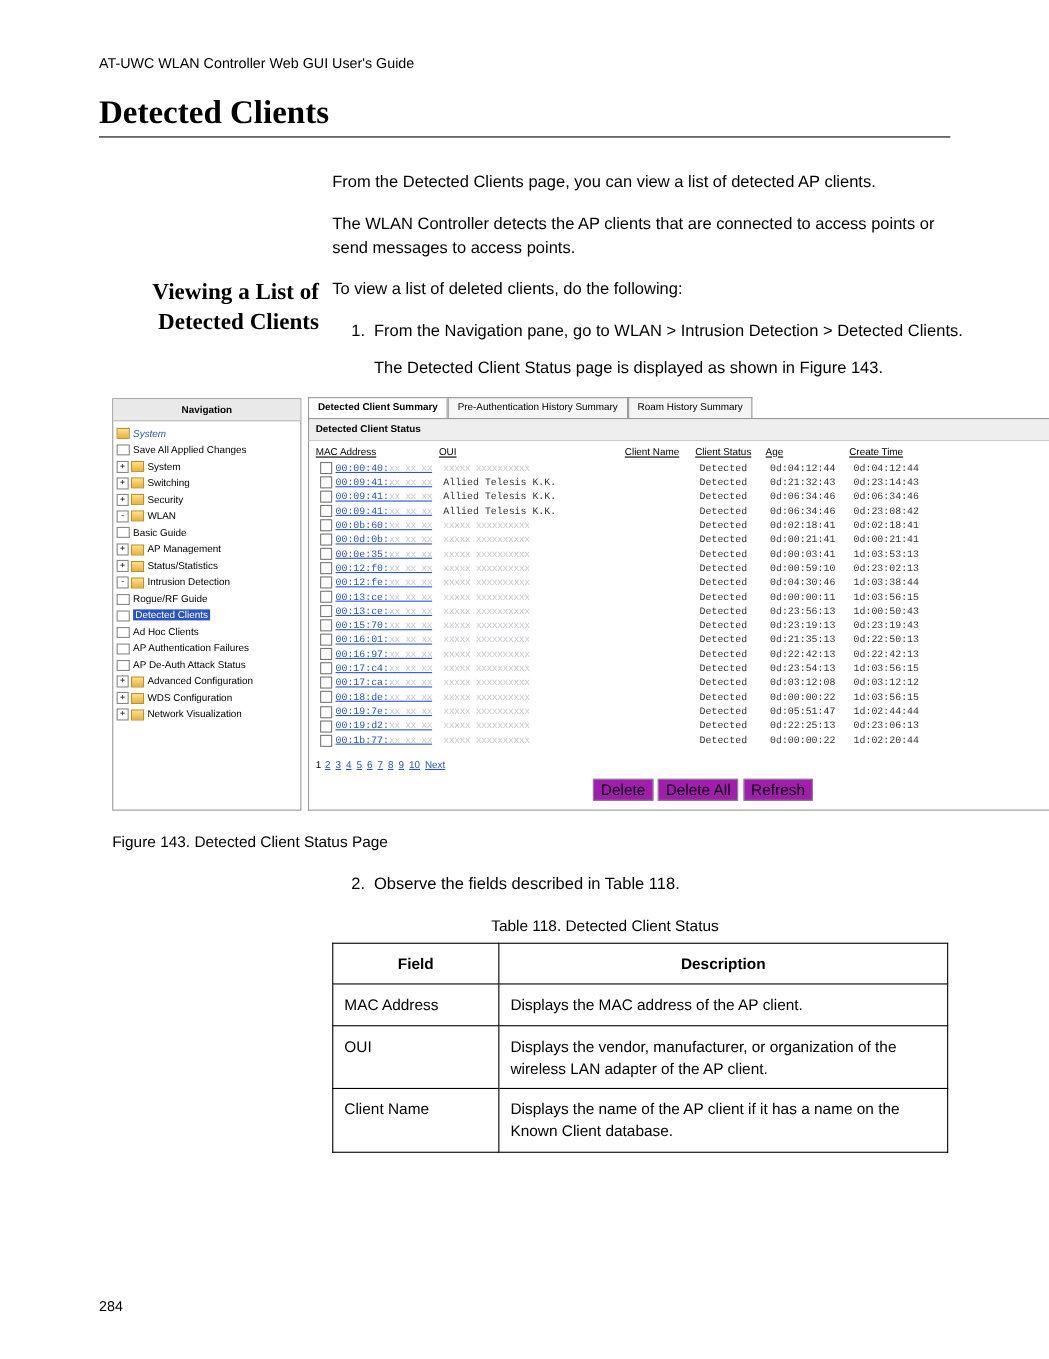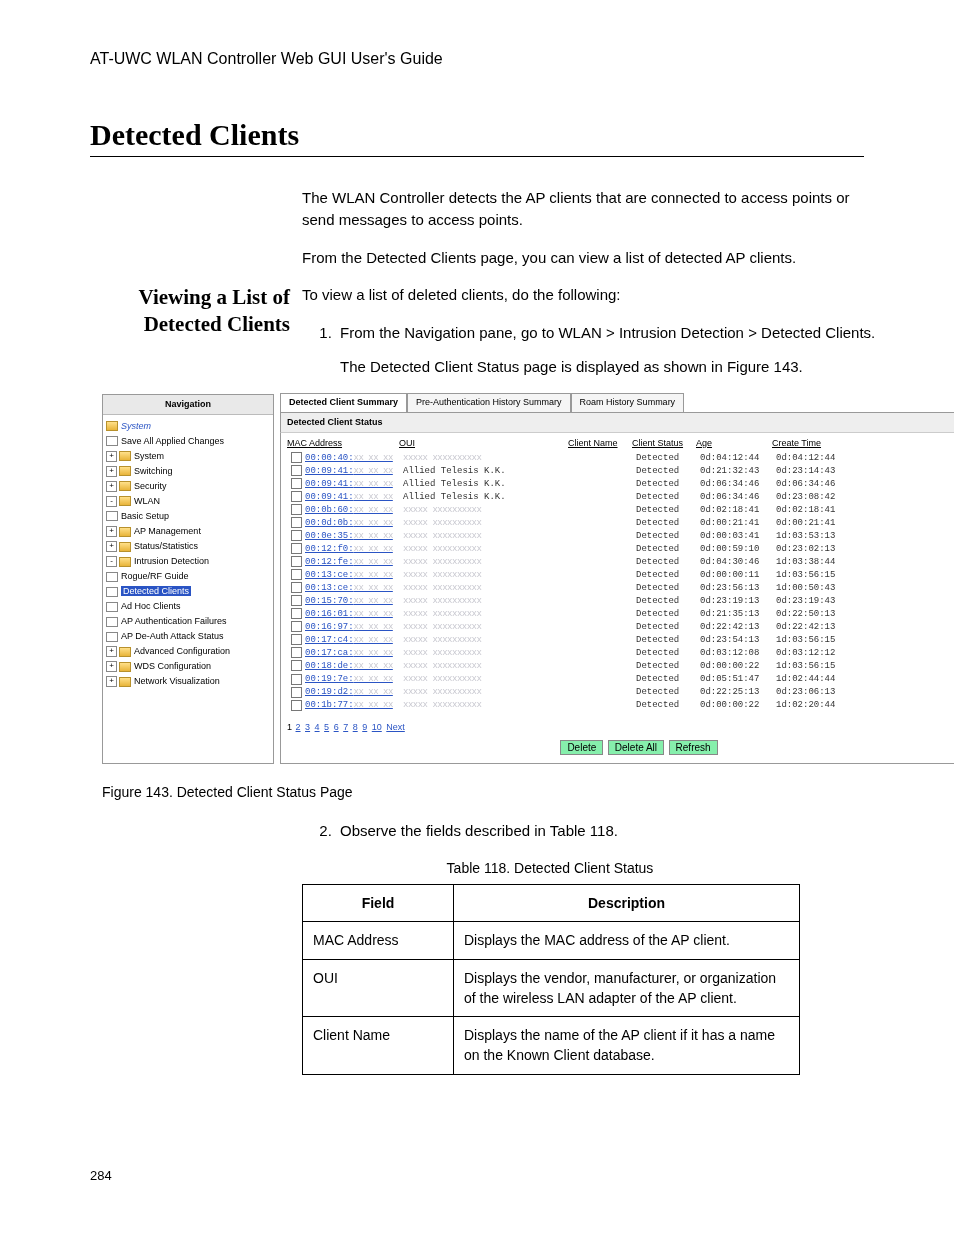--- a/index.html
+++ b/index.html
@@ -1,51 +1,51 @@
 <!DOCTYPE html>
 <html><head>
 <meta charset="utf-8">
 <style>
   html,body{margin:0;padding:0;background:#fff;color:#000;font-family:Arial,Helvetica,sans-serif}
   .page{width:954px;min-height:1235px;position:relative;margin:0 auto;box-sizing:border-box;padding:50px 90px 40px 90px}
-  .hdr{font-size:16px;margin-bottom:50px}
+  .hdr{font-size:13px;margin-bottom:21px}
   .h1{font-family:"Times New Roman",serif;font-size:30px;font-weight:bold;margin:0 0 4px 0}
   .h1rule{border:0;border-top:1.5px solid #000;margin:0 0 30px 0}
   .row{display:flex}
   .lcol{width:200px;flex-shrink:0;text-align:right;padding-right:12px;font-family:"Times New Roman",serif;font-size:21px;font-weight:bold;line-height:1.25}
   .rcol{flex:1;font-size:15px;line-height:1.45}
   .rcol p{margin:0 0 16px 0}
   .rcol ol{margin:0 0 16px 0;padding-left:34px}
   .rcol ol li{margin-bottom:10px;padding-left:4px}
   .figwrap{margin:10px 0 10px -200px}
   .svgbox{display:block;margin:0 auto}
   .figcap{text-align:left;font-size:14px;margin:18px 0 18px -200px}
   .tblcap{text-align:center;font-size:14px;margin:16px 0 6px -200px}
-  table.desc{border-collapse:collapse;width:498px;margin-left:0}
+  table.desc{border-collapse:collapse;width:560px;margin-left:0}
   table.desc th,table.desc td{border:1px solid #000;padding:8px 10px;font-size:14px;vertical-align:top;text-align:left}
   table.desc th{text-align:center;font-weight:bold}
-  .pgnum{position:absolute;bottom:52px;left:90px;font-size:13px}
+  .pgnum{position:absolute;bottom:40px;left:90px;font-size:13px}
   
   .ss{font-family:Verdana,Arial,sans-serif;font-size:9px;color:#000}
   .ss .tabbar{display:flex;height:18px;align-items:flex-end}
   .ss .tab{border:1px solid #999;border-bottom:none;padding:2px 8px;background:#f5f5f5;font-size:9px;margin-right:0}
   .ss .tab.active{font-weight:bold;background:#fff}
   .ss .panelTitle{border:1px solid #999;border-bottom:1px solid #ccc;background:#eee;padding:3px 6px;font-weight:bold;display:flex;justify-content:space-between}
   .ss .help{color:#0040a0;font-style:italic;font-weight:bold}
   .ss .panel{border:1px solid #999;border-top:none;padding:4px 6px 8px 6px}
   .ss table.data{width:100%;border-collapse:collapse;font-family:"Courier New",monospace;font-size:9px}
   .ss table.data th{text-align:left;text-decoration:underline;font-weight:normal;font-family:Verdana,Arial,sans-serif;font-size:9px;color:#000;padding:0 4px 2px 0}
   .ss table.data td{padding:0 4px;white-space:nowrap;color:#333}
   .ss table.data td.mac a{color:#2a54c4;text-decoration:underline}
   .ss .cb{width:9px;height:9px;border:1px solid #777;display:inline-block;vertical-align:middle;margin-right:3px;background:#fff}
   .ss .blur{color:#c8c8d0;letter-spacing:-0.5px}
   .ss .pager{text-align:left;margin-top:8px;font-family:Verdana,Arial,sans-serif;font-size:9px}
   .ss .pager a{color:#2a54c4;text-decoration:underline;margin:0 1px}
   .ss .btns{text-align:center;margin-top:6px}
-  .ss .btns button{font-size:10px;padding:1px 6px;margin:0 1px;background:#86efac;border:1px solid #888}
+  .ss .btns button{font-size:14px;padding:1px 6px;margin:0 1px;background:#a21caf;border:1px solid #888}
   .ss .nav{border:1px solid #999}
   .ss .navhd{background:#e9e9e9;border-bottom:1px solid #bbb;text-align:center;font-weight:bold;padding:3px 0}
   .ss .tree{padding:4px 3px}
   .ss .tree div{padding:1px 0;white-space:nowrap}
   .ss .ic{display:inline-block;width:10px;height:8px;vertical-align:middle;margin-right:3px}
   .ss .fc{background:linear-gradient(#ffe08a,#e8b43a);border:1px solid #b8912c}
   .ss .fo{background:linear-gradient(#ffe08a,#e8b43a);border:1px solid #b8912c}
   .ss .pg{background:#fff;border:1px solid #888}
   .ss .exp{display:inline-block;width:9px;height:9px;border:1px solid #888;text-align:center;line-height:7px;font-size:8px;margin-right:2px;background:#fff;vertical-align:middle}
   .ss .sel{background:#2a54c4;color:#fff;padding:0 2px}
@@ -59,22 +59,22 @@
 
 <div class="page">
   <div class="hdr">AT-UWC WLAN Controller Web GUI User's Guide</div>
 
   <h1 class="h1">Detected Clients</h1>
   <hr class="h1rule">
 
   <div class="row">
     <div class="lcol"></div>
     <div class="rcol">
+      <p>From the Detected Clients page, you can view a list of detected AP clients.</p>
       <p>The WLAN Controller detects the AP clients that are connected to access points or send messages to access points.</p>
-      <p>From the Detected Clients page, you can view a list of detected AP clients.</p>
     </div>
   </div>
 
   <div class="row">
     <div class="lcol">
       <span>Viewing a List of Detected Clients</span>
     </div>
     <div class="rcol">
       <p>To view a list of deleted clients, do the following:</p>
       <ol>
@@ -89,21 +89,21 @@
 
           <div style="width:170px" class="nav">
             <div class="navhd">Navigation</div>
             <div class="tree">
               <div><span class="ic fo"></span><span class="italic">System</span></div>
               <div class="lvl1"><span class="ic pg"></span><span>Save All Applied Changes</span></div>
               <div class="lvl1"><span class="exp">+</span><span class="ic fc"></span><span>System</span></div>
               <div class="lvl1"><span class="exp">+</span><span class="ic fc"></span><span>Switching</span></div>
               <div class="lvl1"><span class="exp">+</span><span class="ic fc"></span><span>Security</span></div>
               <div class="lvl1"><span class="exp">-</span><span class="ic fo"></span><span>WLAN</span></div>
-              <div class="lvl2"><span class="ic pg"></span><span>Basic Setup</span></div>
+              <div class="lvl2"><span class="ic pg"></span><span>Basic Guide</span></div>
               <div class="lvl2"><span class="exp">+</span><span class="ic fc"></span><span>AP Management</span></div>
               <div class="lvl2"><span class="exp">+</span><span class="ic fc"></span><span>Status/Statistics</span></div>
               <div class="lvl2"><span class="exp">-</span><span class="ic fo"></span><span>Intrusion Detection</span></div>
               <div class="lvl3"><span class="ic pg"></span><span>Rogue/RF Guide</span></div>
               <div class="lvl3"><span class="ic pg"></span><span class="sel">Detected Clients</span></div>
               <div class="lvl3"><span class="ic pg"></span><span>Ad Hoc Clients</span></div>
               <div class="lvl3"><span class="ic pg"></span><span>AP Authentication Failures</span></div>
               <div class="lvl3"><span class="ic pg"></span><span>AP De-Auth Attack Status</span></div>
               <div class="lvl2"><span class="exp">+</span><span class="ic fc"></span><span>Advanced Configuration</span></div>
               <div class="lvl2"><span class="exp">+</span><span class="ic fc"></span><span>WDS Configuration</span></div>

